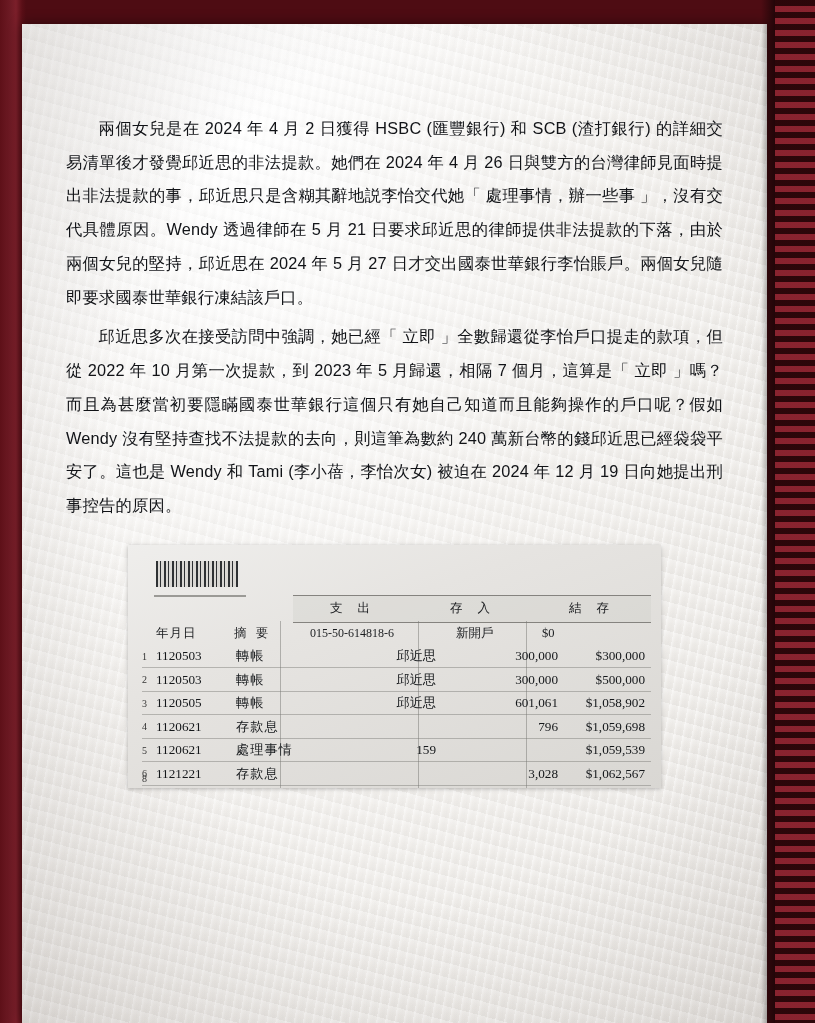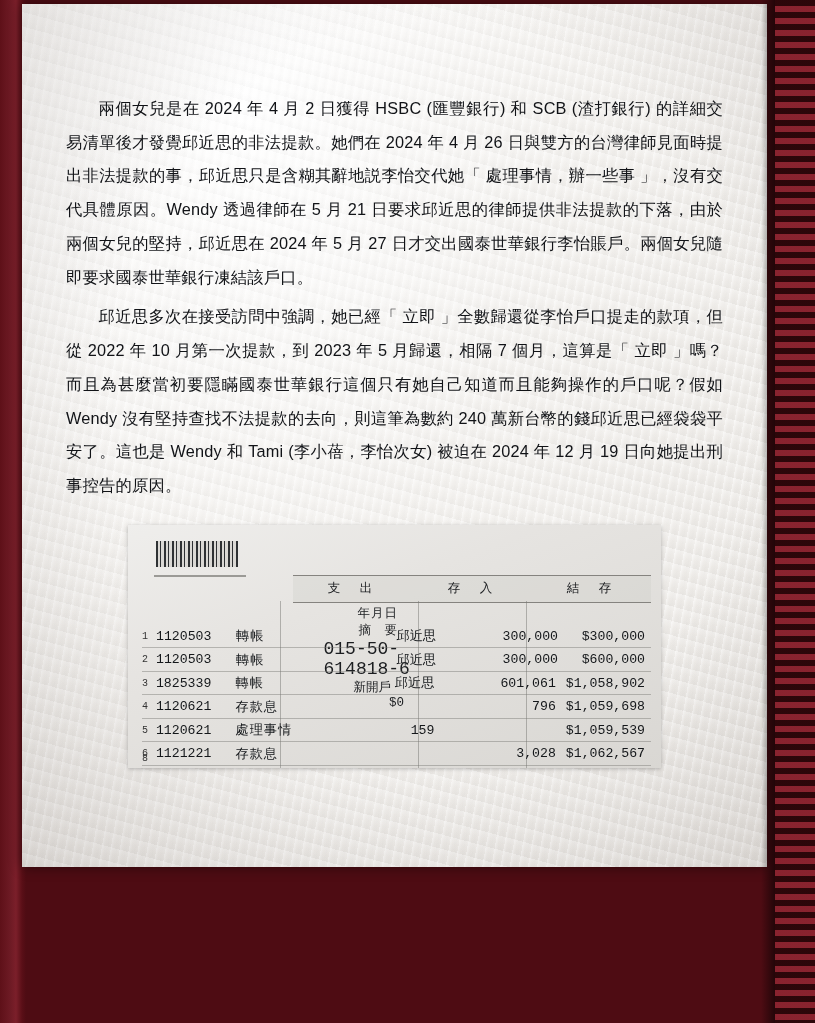--- a/index.html
+++ b/index.html
@@ -41,23 +41,23 @@
     top: 0;
     right: 40px;
     width: 14px;
     height: 1023px;
     background: linear-gradient(90deg, rgba(0,0,0,0) 0%, rgba(0,0,0,0.55) 100%);
   }
 
   .paper {
     position: absolute;
     left: 22px;
-    top: 4px;
+    top: 24px;
     width: 745px;
-    height: 863px;
+    height: 999px;
     background:
       radial-gradient(ellipse at 30% 12%, #ffffff 0%, #f3f1ee 45%, #e9e6e2 100%);
     box-shadow: 0 0 12px rgba(0,0,0,0.45);
     overflow: hidden;
   }
   
   .paper::before {
     content: "";
     position: absolute;
     inset: 0;
@@ -93,21 +93,21 @@
 
   
   .receipt {
     margin: 22px auto 14px auto;
     width: 533px;
     height: 243px;
     position: relative;
     background: linear-gradient(160deg, #efeeec 0%, #e6e4e1 35%, #d9d7d3 100%);
     box-shadow: 0 1px 4px rgba(0,0,0,0.25);
     overflow: hidden;
-    font-family: Liberation Mono, monospace;
+    font-family: Liberation Serif, serif;
   }
   .barcode {
     position: absolute;
     left: 28px;
     top: 16px;
     width: 82px;
     height: 26px;
     background: repeating-linear-gradient(
       90deg,
       #15181b 0px, #15181b 2px,
@@ -147,26 +147,25 @@
 
   .rcpt-subhdr {
     position: absolute;
     left: 14px;
     top: 80px;
     right: 10px;
     display: flex;
     align-items: center;
     font-size: 12.5px;
     color: #1b1d20;
-    flex-direction: column;
   }
   .rcpt-subhdr .c-seq { width: 14px; }
   .rcpt-subhdr .c-date { width: 78px; letter-spacing: 1px; }
   .rcpt-subhdr .c-memo { width: 76px; letter-spacing: 3px; }
-  .rcpt-subhdr .c-acct { width: 146px; font-size: 18px; }
+  .rcpt-subhdr .c-acct { width: 146px; font-size: 12px; }
   .rcpt-subhdr .c-new { width: 86px; }
   .rcpt-subhdr .c-zero { flex: 1; }
 
   .rcpt-rows {
     position: absolute;
     left: 14px;
     top: 100px;
     right: 10px;
   }
   .rcpt-row {
@@ -251,25 +250,25 @@
             <span class="out">邱近思</span>
             <span class="inn">300,000</span>
             <span class="bal">$300,000</span>
           </div>
           <div class="rcpt-row">
             <span class="seq">2</span>
             <span class="date">1120503</span>
             <span class="memo">轉帳</span>
             <span class="out">邱近思</span>
             <span class="inn">300,000</span>
-            <span class="bal">$600,000</span>
+            <span class="bal">$500,000</span>
           </div>
           <div class="rcpt-row">
             <span class="seq">3</span>
-            <span class="date">1825339</span>
+            <span class="date">1120505</span>
             <span class="memo">轉帳</span>
             <span class="out">邱近思</span>
             <span class="inn">601,061</span>
             <span class="bal">$1,058,902</span>
           </div>
           <div class="rcpt-row">
             <span class="seq">4</span>
             <span class="date">1120621</span>
             <span class="memo">存款息</span>
             <span class="out"></span>

